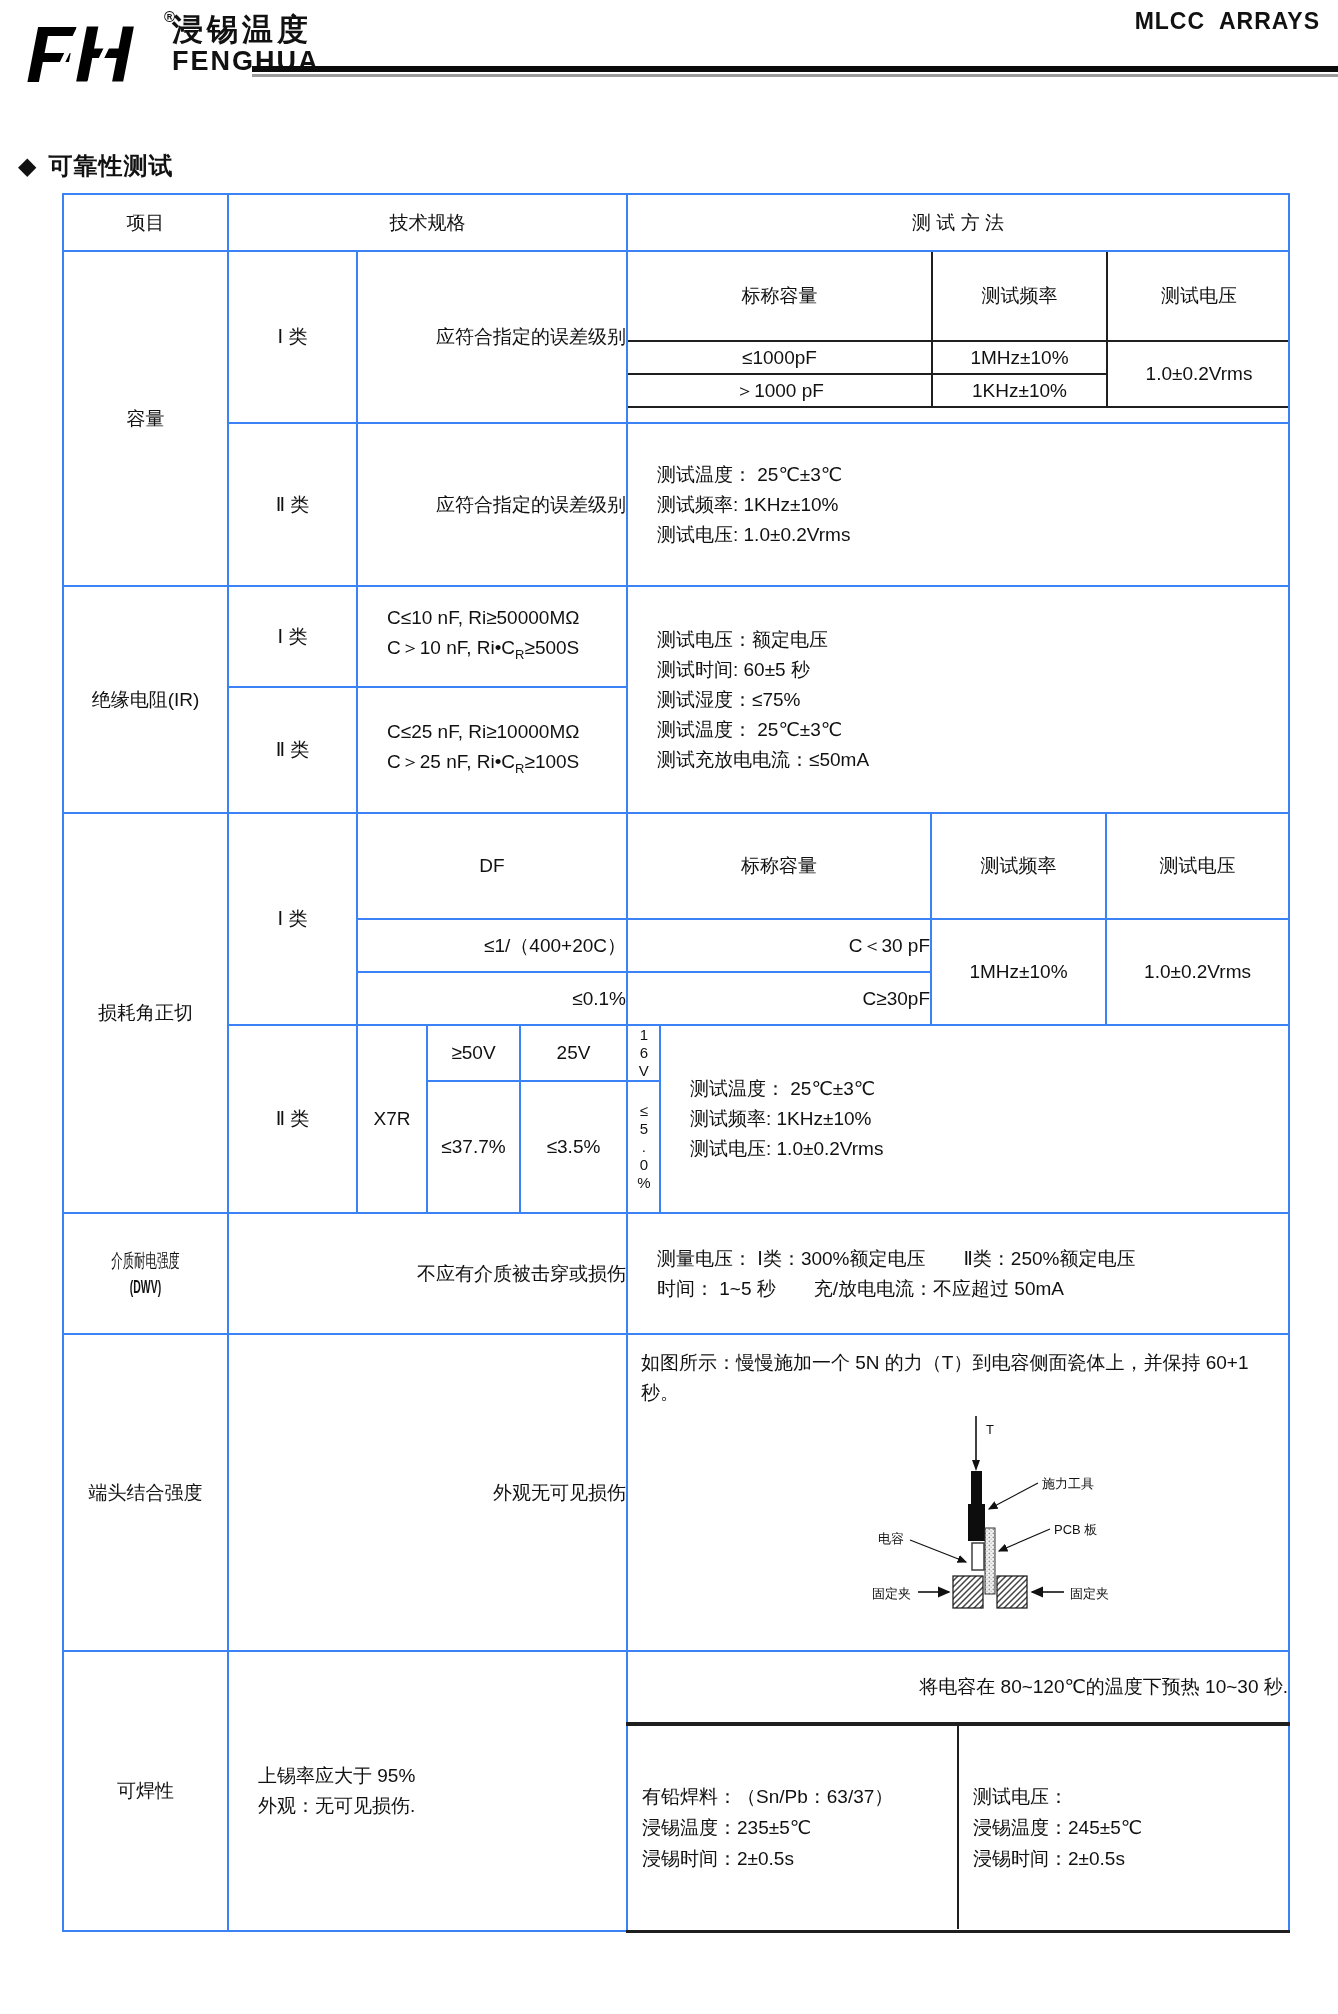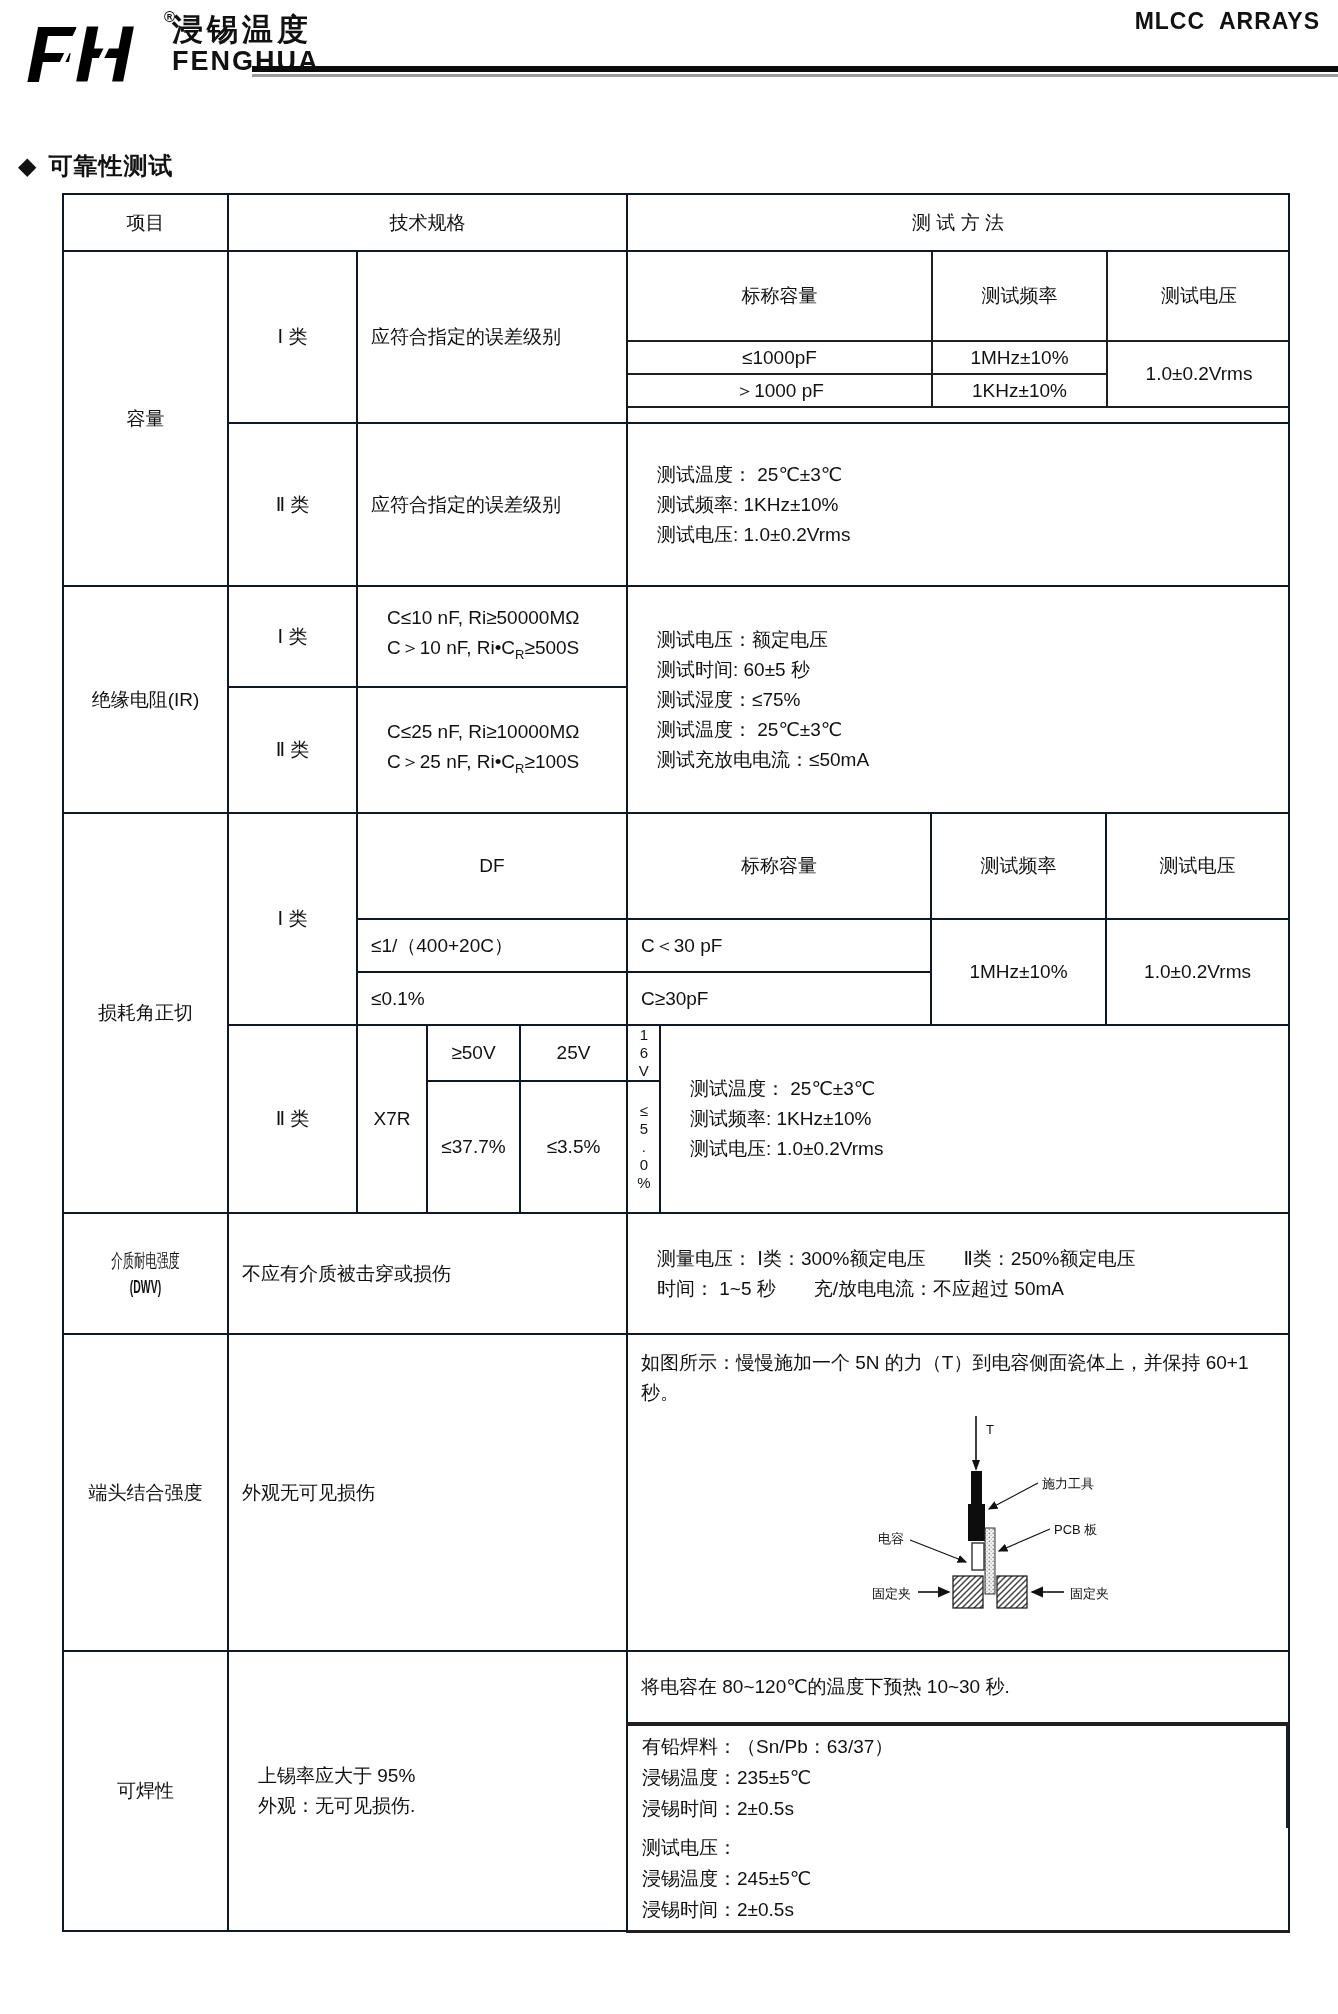--- a/index.html
+++ b/index.html
@@ -17,44 +17,44 @@
   .product-title{position:absolute;top:8px;right:18px;font-size:23px;font-weight:bold;letter-spacing:1px;white-space:pre;}
   .head-rule{position:absolute;top:66px;left:252px;right:0px;}
   .head-rule .black{height:6px;background:#0b0b0b;}
   .head-rule .gray{height:3px;background:#9b9b9b;margin-top:2px;}
   
   .doc-title{position:absolute;top:150px;left:18px;display:flex;align-items:center;gap:12px;}
   .doc-title .bullet{font-size:24px;line-height:1;}
   .doc-title .txt{font-size:24px;font-weight:bold;letter-spacing:1px;}
   
   table.spec{position:absolute;top:193px;left:62px;width:1226px;border-collapse:collapse;table-layout:fixed;}
-  table.spec td{border:2px solid #0f172a;padding:0;font-size:19px;vertical-align:middle;word-break:break-all;}
+  table.spec td{border:2px solid #3b82f6;padding:0;font-size:19px;vertical-align:middle;word-break:break-all;}
   .c{text-align:center;}
-  .pad{padding-left:13px !important;}
+  .pad{padding-left:13px !important;text-align:right;}
   .vtop{vertical-align:top !important;}
   .h57{height:57px}.h172{height:172px}.h163{height:163px}.h101{height:101px}
   .h126{height:126px}.h106{height:106px}.h53{height:53px}.h44{height:44px}
   .h132{height:132px}.h155{height:121px}.h317{height:317px}.h73{height:73px}.h207{height:207px}
   
   table.nested{border-collapse:collapse;table-layout:fixed;width:100%;}
   table.nested td{border:2px solid #1f1f1f;font-size:19px;}
   table.nested tr:first-child > td{border-top:none;}
   table.nested td:first-child{border-left:none;}
   table.nested td:last-child{border-right:none;}
   .nh89{height:89px}.nh33{height:33px}
   
   .lines{padding-left:29px;}
   .lines > div{line-height:30px;}
   
   .vert{writing-mode:vertical-rl;text-orientation:upright;margin:0 auto;font-size:15px;line-height:1.05;letter-spacing:1px;}
   
   .sq1{transform:scaleX(0.60);transform-origin:50% 50%;white-space:nowrap;line-height:26px;}
   .sq2{transform:scaleX(0.55);transform-origin:50% 50%;white-space:nowrap;line-height:26px;font-weight:bold;}
   
-  .split{display:flex;height:203px;flex-direction:column;}
+  .split{display:flex;height:203px;}
   .split > div{flex:1;display:flex;flex-direction:column;justify-content:center;padding-left:14px;}
   .split > div > div{line-height:31px;}
   .split .leaded{border-right:2px solid #1f1f1f;}
   .thick-top{border-top:4px solid #1f1f1f !important;}
   tr.last td{border-bottom:3px solid #1f1f1f;}
   sub{font-size:13px;}
   
   .bond-text{padding:13px 18px 0 13px;line-height:30px;max-width:625px;}
   .bond-svg{display:block;margin:4px 0 0 224px;}
   .bond-svg text{font-size:13px;fill:#111;font-family:"Liberation Sans","DejaVu Sans",sans-serif;}

